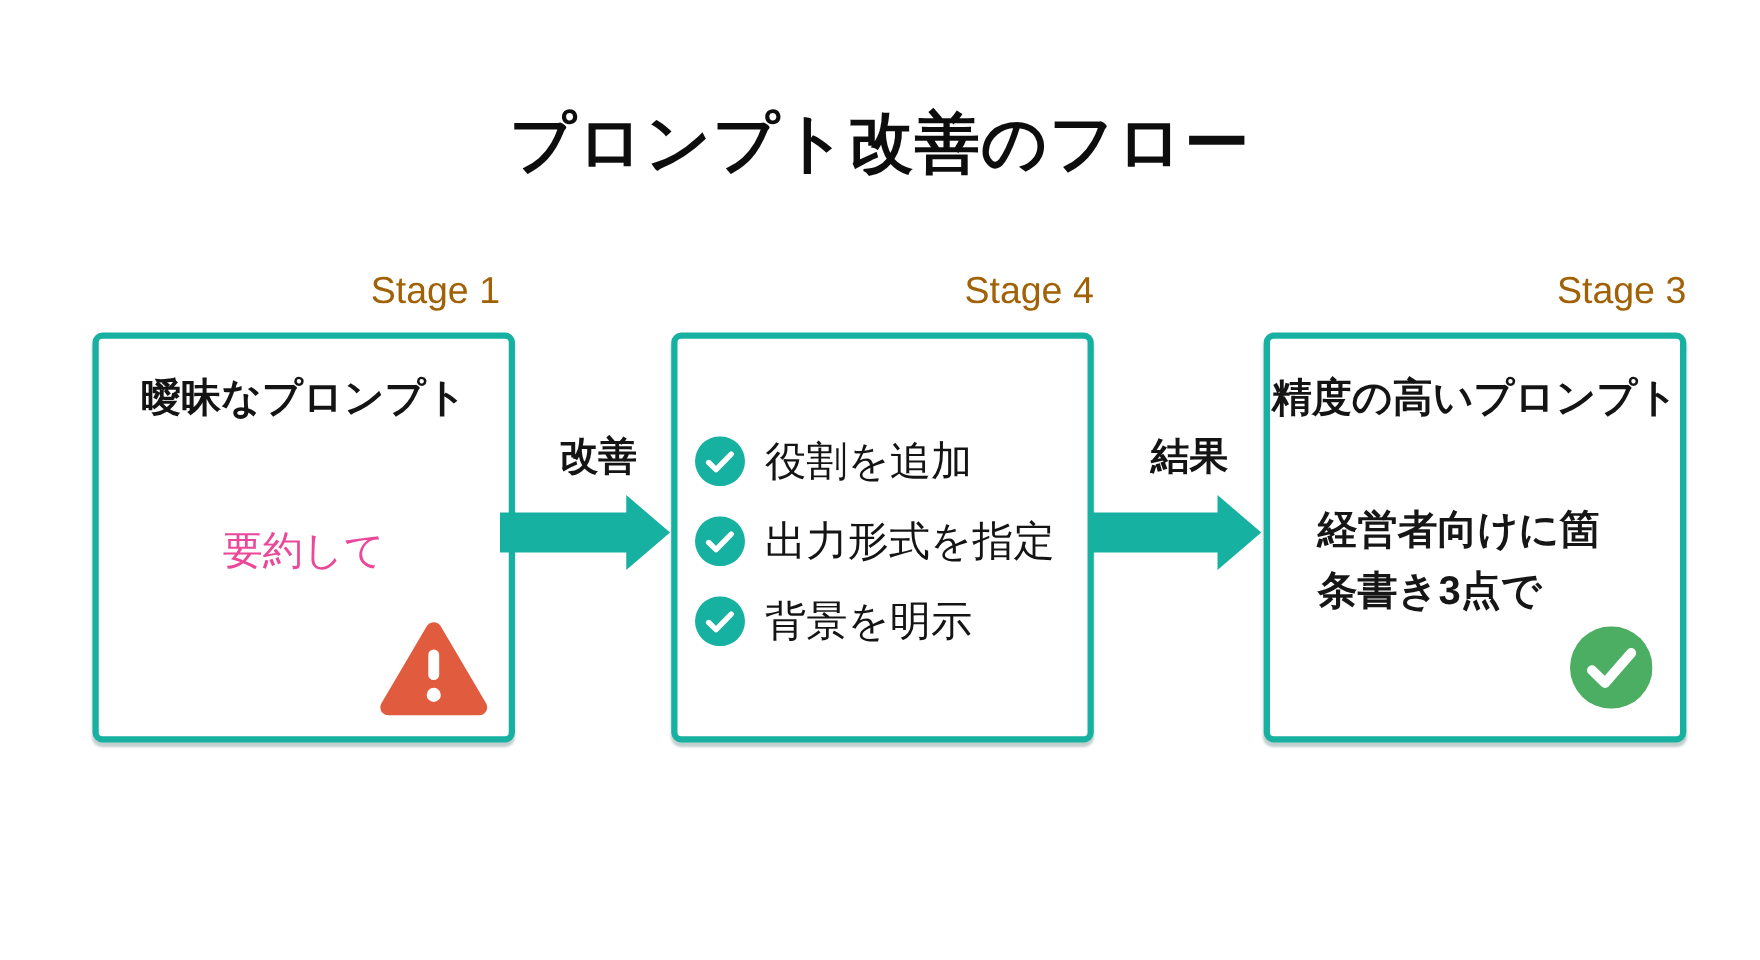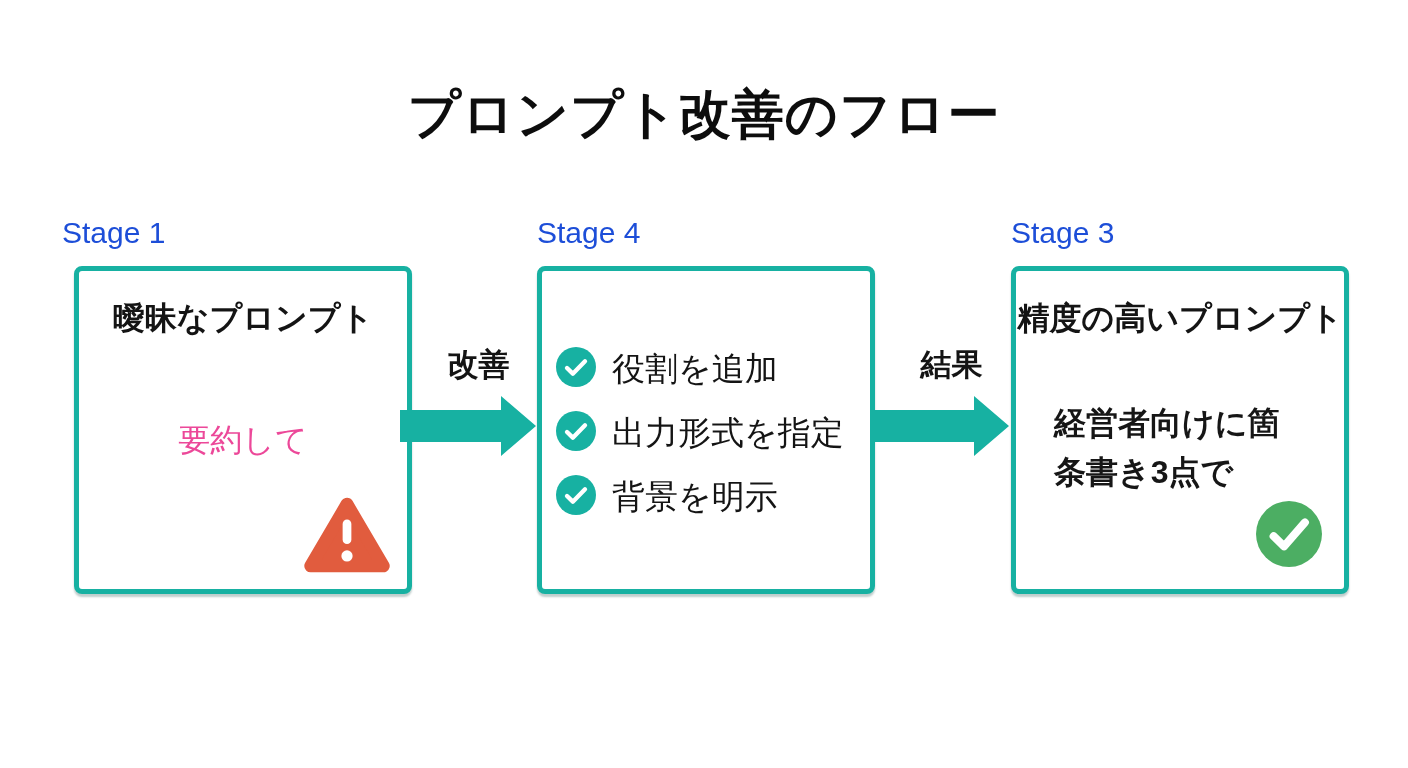--- a/index.html
+++ b/index.html
@@ -14,21 +14,21 @@
   .canvas{position:relative;width:1408px;height:768px;background:#ffffff;}
 
   .title{
     position:absolute;left:0;top:80px;width:1408px;
     text-align:center;font-size:52px;font-weight:700;
     letter-spacing:1px;color:#0d0d0d;
   }
 
   .stage-label{
     position:absolute;top:216px;width:338px;
-    text-align:left;font-size:30px;font-weight:400;color:#1d4ed8;
+    text-align:right;font-size:30px;font-weight:400;color:#a16207;
   }
   .stage-label.s1{left:62px;}
   .stage-label.s2{left:537px;}
   .stage-label.s3{left:1011px;}
 
   .box{
     position:absolute;top:266px;width:338px;height:328px;
     background:#ffffff;border:5px solid var(--teal);border-radius:8px;
     box-shadow:0 3px 2px rgba(0,60,55,0.25);
   }
@@ -53,21 +53,21 @@
   .warning-icon{
     position:absolute;right:16px;bottom:14px;width:88px;height:80px;
     color:var(--warning);
   }
   .success-icon{
     position:absolute;right:22px;bottom:22px;width:66px;height:66px;
     color:var(--success);
   }
 
   .check-list{position:absolute;left:14px;top:76px;}
-  .check-row{display:flex;height:44px;margin-bottom:20px;}
+  .check-row{display:flex;align-items:center;height:44px;margin-bottom:20px;}
   .check-row:last-child{margin-bottom:0;}
   .check-circle{width:40px;height:40px;flex:0 0 40px;color:var(--teal);}
   .check-text{margin-left:16px;font-size:33px;font-weight:500;color:#141414;white-space:nowrap;}
 
   .arrow-label{
     position:absolute;top:344px;width:157px;
     text-align:center;font-size:31px;font-weight:700;color:#141414;
   }
   .arrow-label.a1{left:400px;}
   .arrow-label.a2{left:873px;}

